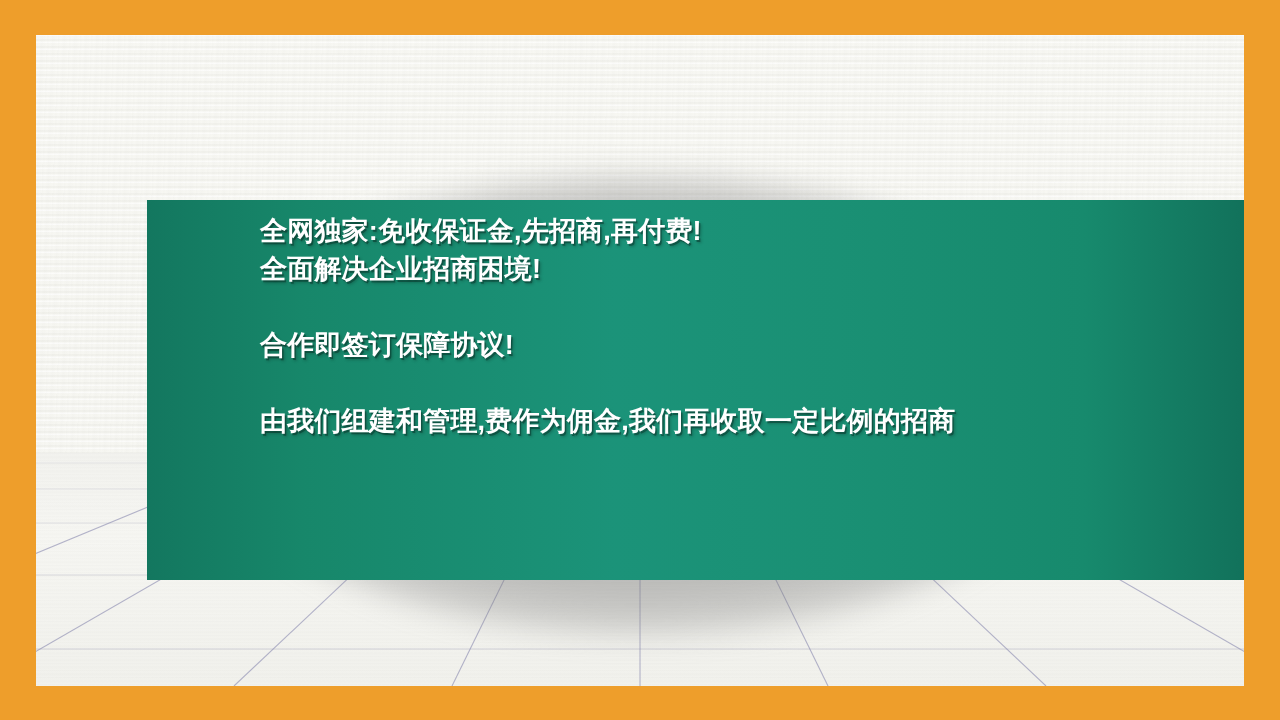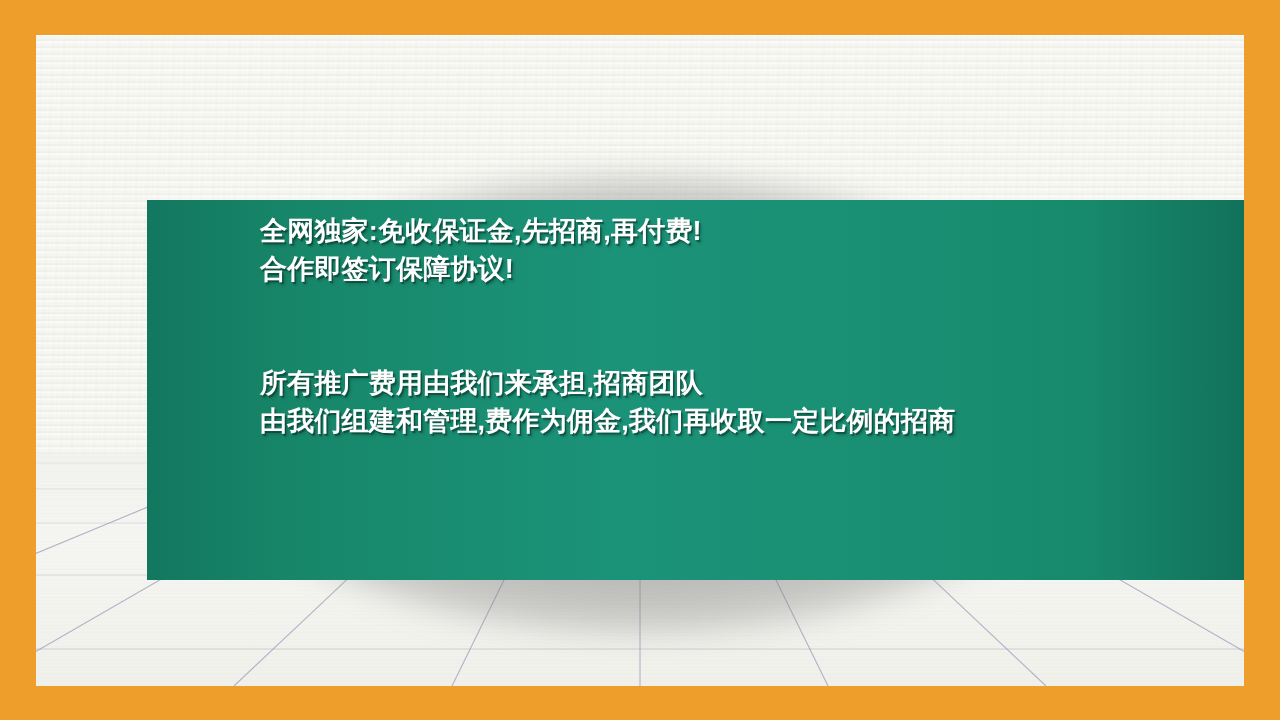--- a/index.html
+++ b/index.html
@@ -182,22 +182,22 @@
           <line x1="604" y1="-150" x2="1528" y2="233"></line>
         </g>
       </svg>
     </div>
 
     <div class="panel-shadow"></div>
 
     <div class="green-panel" style="left:111px; top:165px;">
       <div class="panel-text">
         <span class="line">全网独家:免收保证金,先招商,再付费!</span>
+        <span class="line">全面解决企业招商困境!</span>
+        <span class="line spacer"></span>
         <span class="line">合作即签订保障协议!</span>
         <span class="line spacer"></span>
-        <span class="line spacer"></span>
-        <span class="line">所有推广费用由我们来承担,招商团队</span>
         <span class="line">由我们组建和管理,费作为佣金,我们再收取一定比例的招商</span>
       </div>
     </div>
 
   </div>
 </div>
 
 </body></html>

